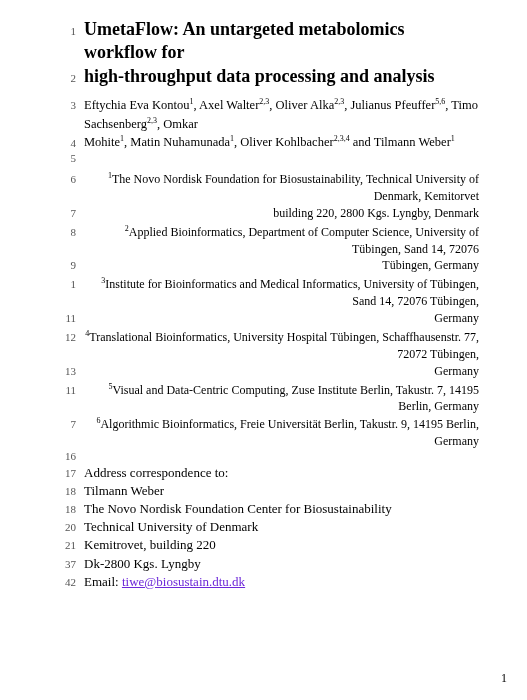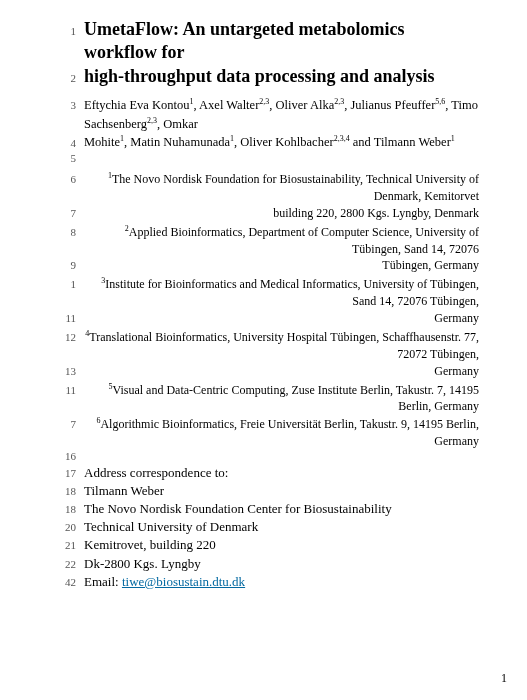--- a/index.html
+++ b/index.html
@@ -55,21 +55,21 @@
       line-height: 1.4;
     }
     .empty-line {
       min-height: 14px;
     }
     sup {
       font-size: 8px;
       vertical-align: super;
     }
     .email-link {
-      color: #0369a1;
+      color: #6d28d9;
     }
     .page-footer {
       position: absolute;
       bottom: 14px;
       right: 20px;
       font-size: 12px;
       color: #000;
     }
   </style>
 </head>
@@ -174,21 +174,21 @@
   <span class="line-num">20</span>
   <span class="line-content address-line">Technical University of Denmark</span>
 </div>
 
 <div class="line-row">
   <span class="line-num">21</span>
   <span class="line-content address-line">Kemitrovet, building 220</span>
 </div>
 
 <div class="line-row">
-  <span class="line-num">22</span>
+  <span class="line-num">37</span>
   <span class="line-content address-line">Dk-2800 Kgs. Lyngby</span>
 </div>
 
 <div class="line-row">
   <span class="line-num">42</span>
   <span class="line-content address-line">Email: <a class="email-link" href="mailto:tiwe@biosustain.dtu.dk">tiwe@biosustain.dtu.dk</a></span>
 </div>
 
 <div class="page-footer">1</div>
 

